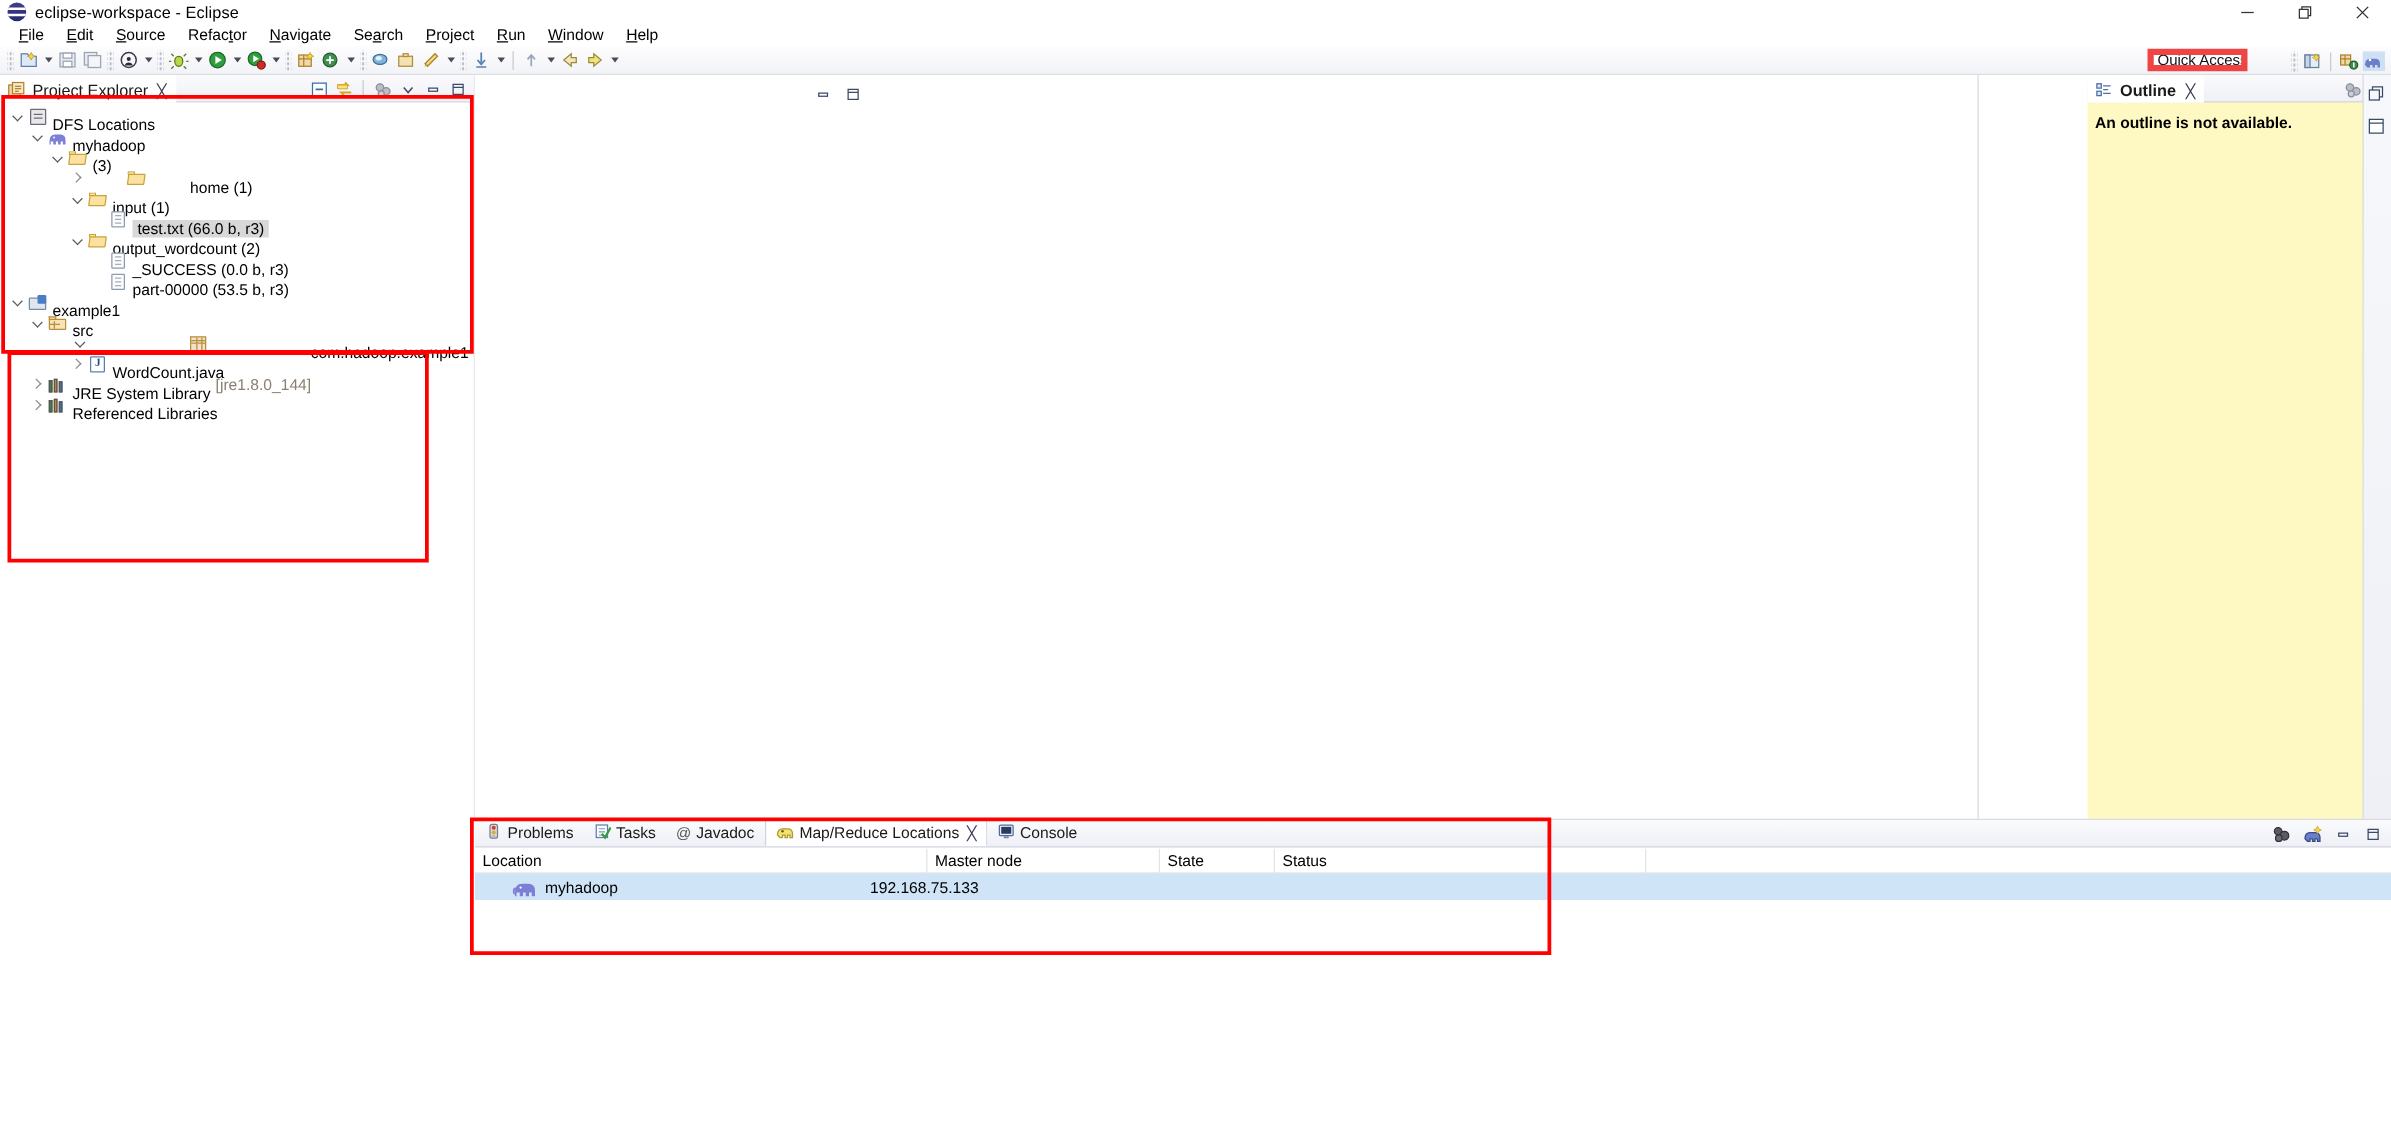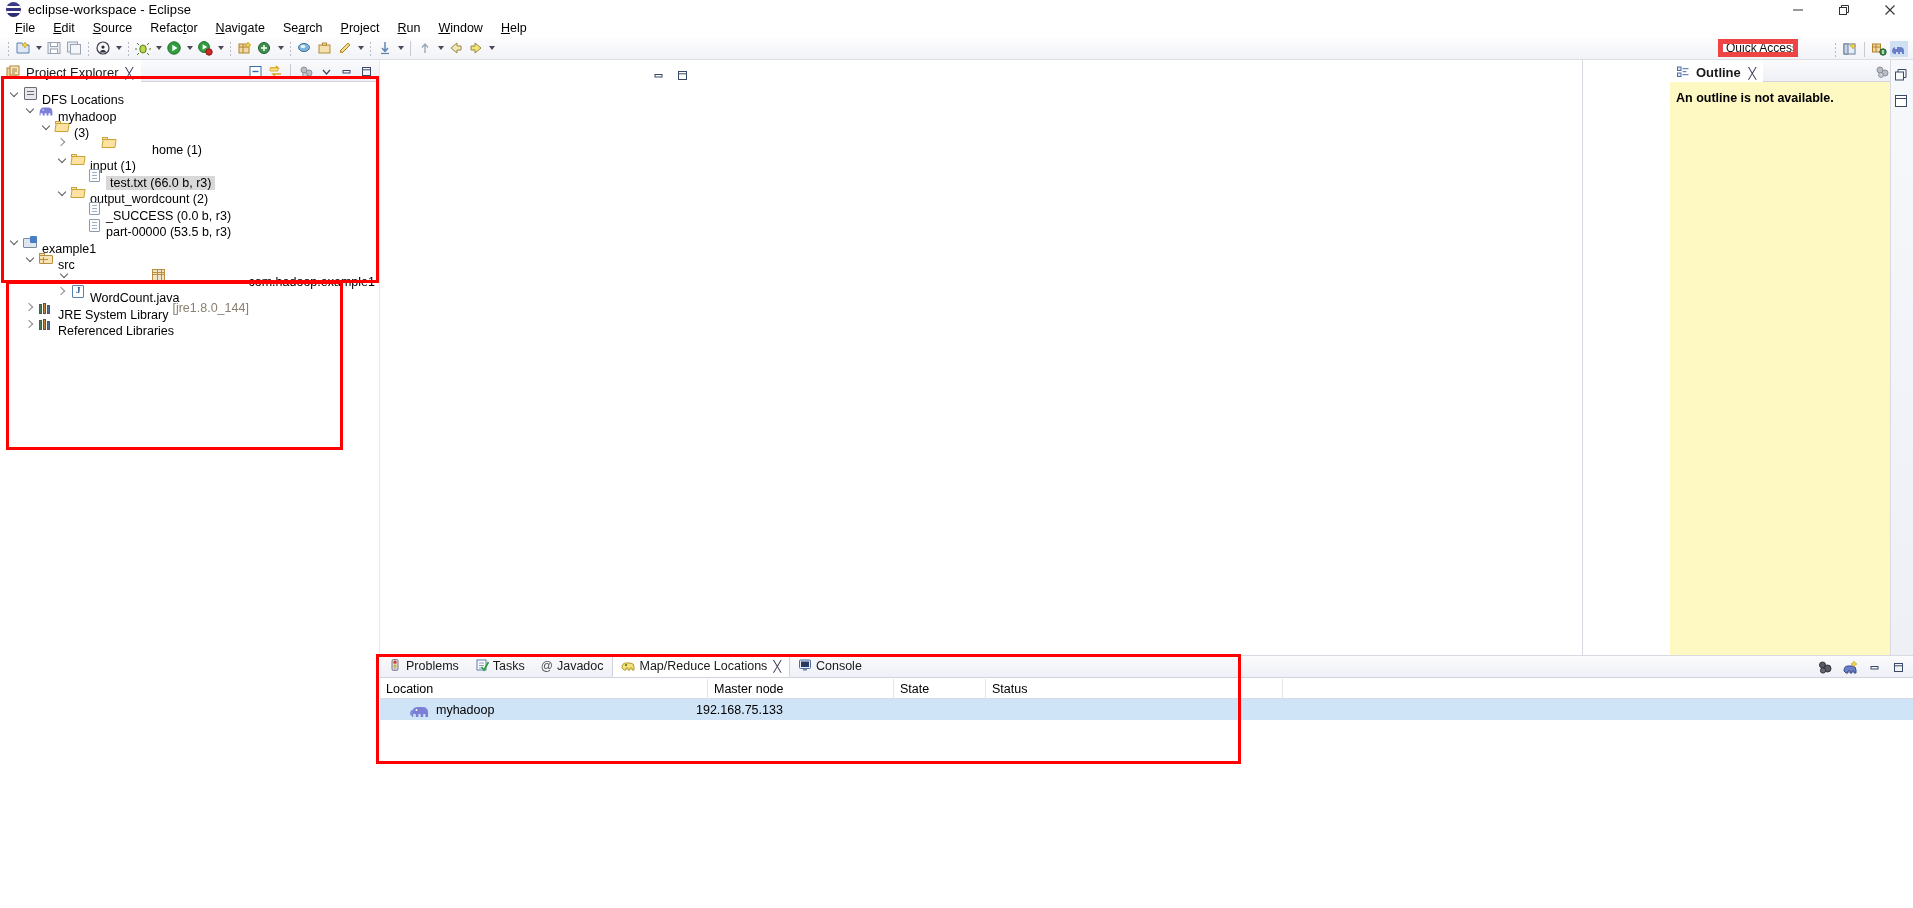--- a/index.html
+++ b/index.html
@@ -985,21 +985,21 @@
           <svg width="13" height="13" viewBox="0 0 13 13">
             <rect x="2.5" y="2.5" width="8" height="8" fill="none" stroke="#3a4a66" stroke-width="1"></rect>
             <line x1="2.5" y1="4.8" x2="10.5" y2="4.8" stroke="#3a4a66" stroke-width="1"></line>
           </svg>
         </div>
       </div>
     </div>
 
     <div class="mr-table">
       <div class="mr-head">
-        <div class="th" style="width:328px;">Location</div>
+        <div class="th" style="width:362px;">Location</div>
         <div class="th" style="width:186px;">Master node</div>
         <div class="th" style="width:92px;">State</div>
         <div class="th" style="width:297px;">Status</div>
         <div class="th" style="flex:1;border-right:none;"></div>
       </div>
       <div class="mr-row">
         <div class="td" style="width:310px;">
           <span style="display:inline-flex;margin-left:24px;">
             <svg width="20" height="16" viewBox="0 0 20 16">
               <path d="M2 12 q0-7 5.5-7 h5 q5.5 0 5.5 5.5 V15 h-2.6 v-3 h-2.2 v3 h-2.6 v-3 H8.4 v3 H5.8 v-3 H3.2 v3 H2 z" fill="#7b7fd6"></path>

